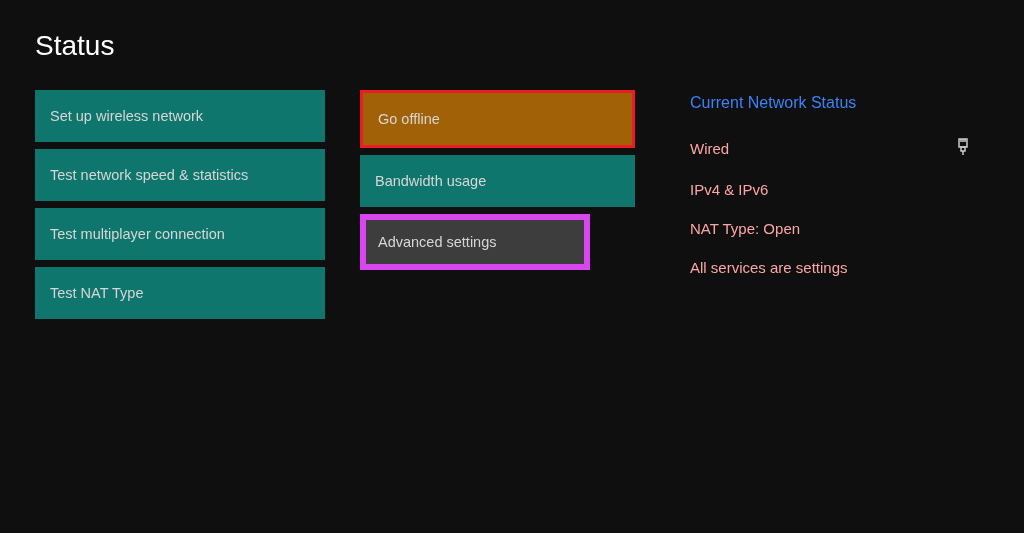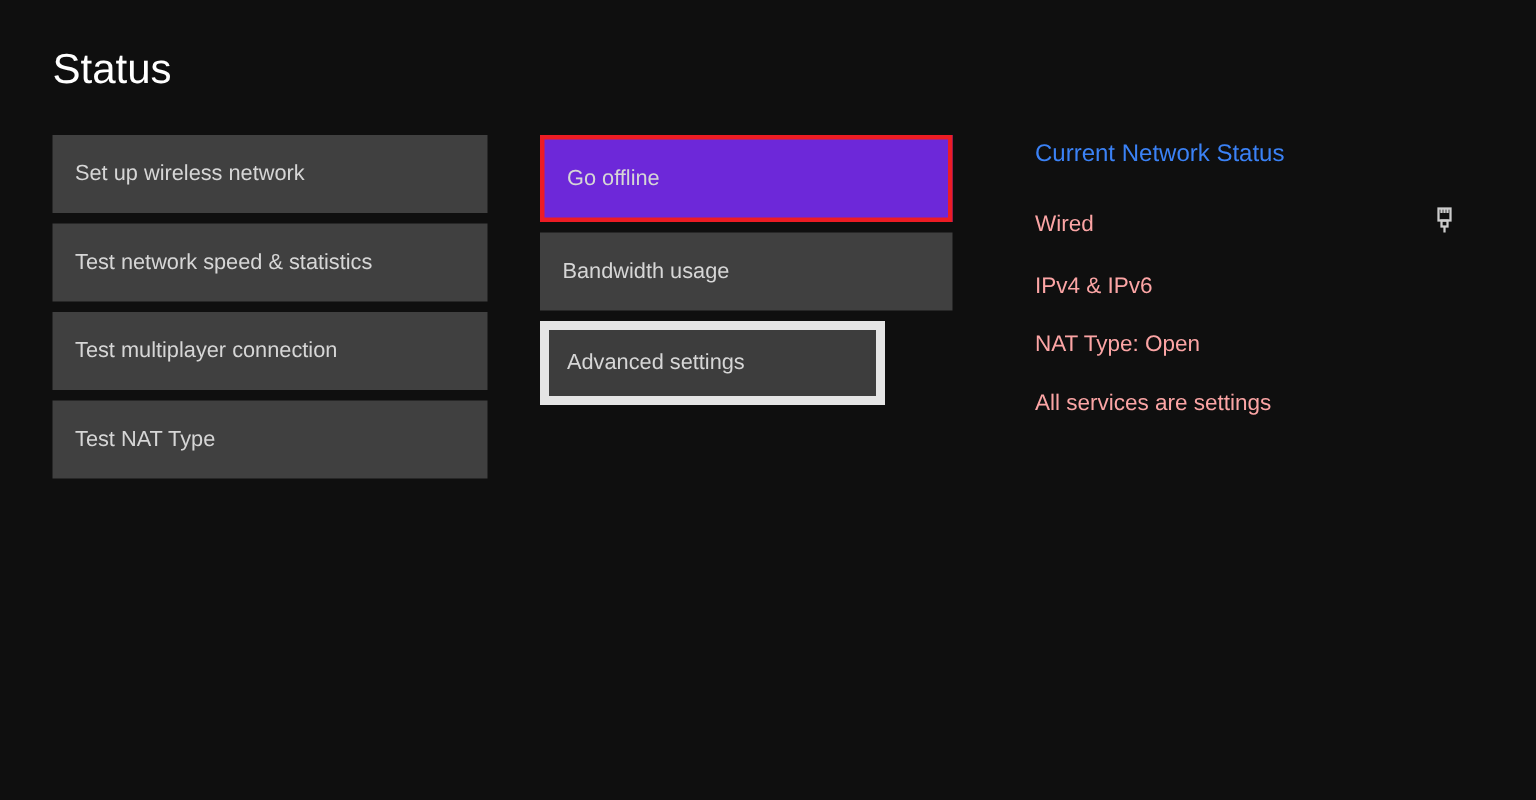--- a/index.html
+++ b/index.html
@@ -25,36 +25,36 @@
       gap: 35px;
     }
     .col {
       display: flex;
       flex-direction: column;
     }
     .col1 { width: 290px; gap: 7px; }
     .col2 { width: 275px; gap: 7px; }
     .col3 { width: 300px; padding-left: 20px; padding-top: 4px; }
     .menu-btn {
-      background: #404040;
+      background: #0f766e;
       color: #d6d6d6;
       text-align: left;
       padding: 18px 15px;
       font-size: 14.5px;
       border: none;
       cursor: pointer;
       font-family: inherit;
       width: 100%;
     }
     .highlight-red {
       border: 3px solid #ed1c24;
-      background: #6d28d9;
+      background: #a16207;
     }
     .highlight-grey {
-      border: 6px solid #e5e5e5;
+      border: 6px solid #d946ef;
       background: #3d3d3d;
       padding: 14px 12px;
       width: 230px;
     }
     .status-heading {
       font-size: 16px;
       color: #3b82f6;
       margin-bottom: 26px;
       font-weight: 400;
     }

